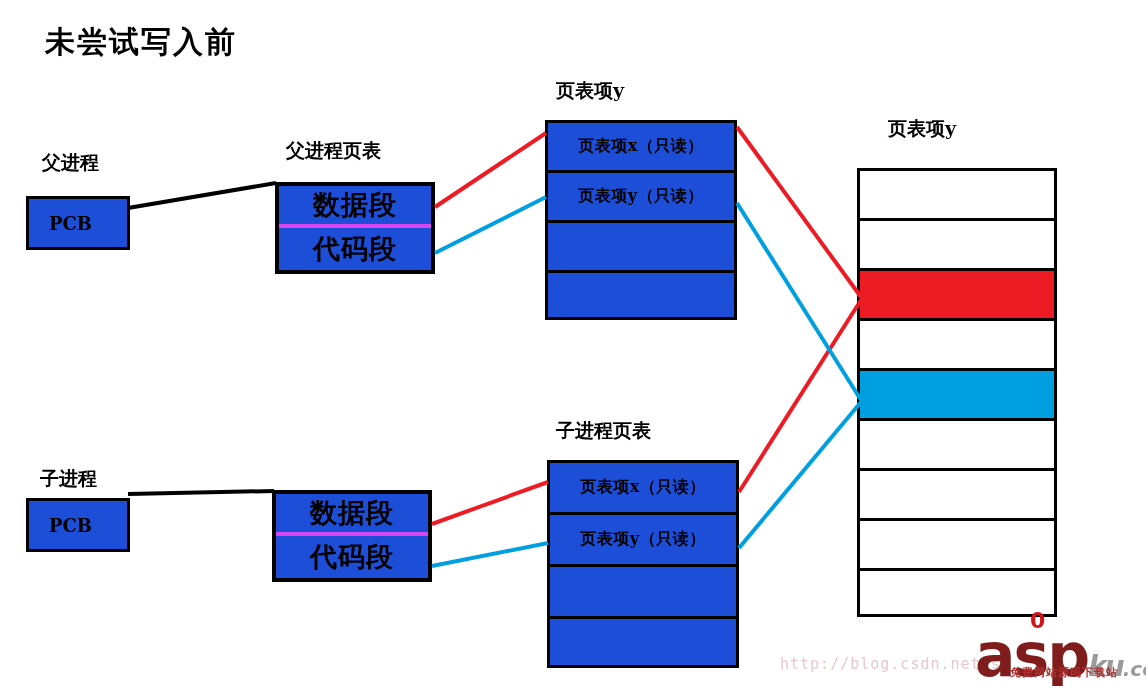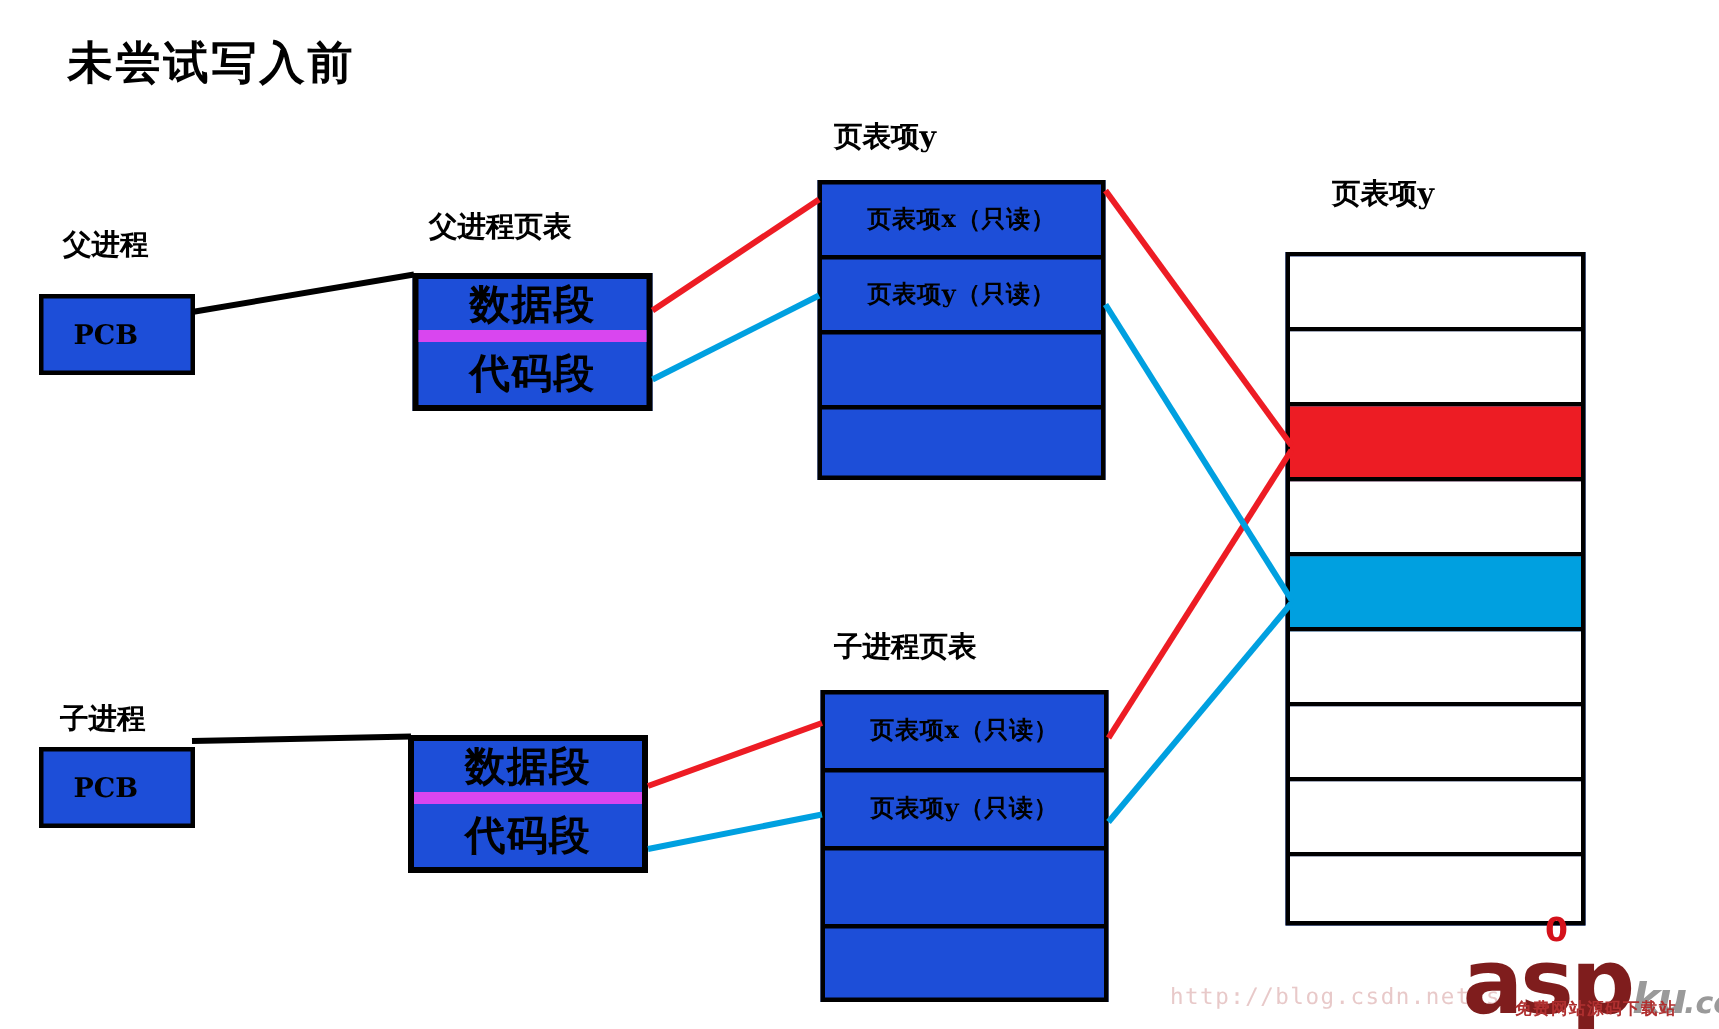--- a/index.html
+++ b/index.html
@@ -14,21 +14,21 @@
   .title{font-size:30px;letter-spacing:2px;}
   .cap{font-size:19px;}
 
   .box{position:absolute;box-sizing:border-box;border:3px solid #000;background:#1d4ed8;}
   .pcb{display:flex;align-items:center;}
   .pcb span{font-size:18px;font-weight:700;padding-left:20px;}
 
   .vm{border:4px solid #000;}
   .vmrow{box-sizing:border-box;width:100%;display:flex;align-items:center;justify-content:center;}
   .vmrow span{font-size:27px;font-weight:700;letter-spacing:1px;}
-  .vmrow.top{border-bottom:8px solid #d946ef;font-family:Liberation Mono, monospace;}
+  .vmrow.top{border-bottom:4px solid #d946ef;font-family:Liberation Mono, monospace;}
 
   .pt{border:3px solid #000;}
   .ptrow{box-sizing:border-box;width:100%;display:flex;align-items:center;justify-content:center;
          border-bottom:3px solid #000;}
   .ptrow:last-child{border-bottom:none;}
   .ptrow span{font-size:16px;font-weight:700;letter-spacing:.5px;}
 
   .pm{border:3px solid #000;}
   .pmrow{box-sizing:border-box;width:100%;border-bottom:3px solid #000;}
   .pmrow:last-child{border-bottom:none;}

